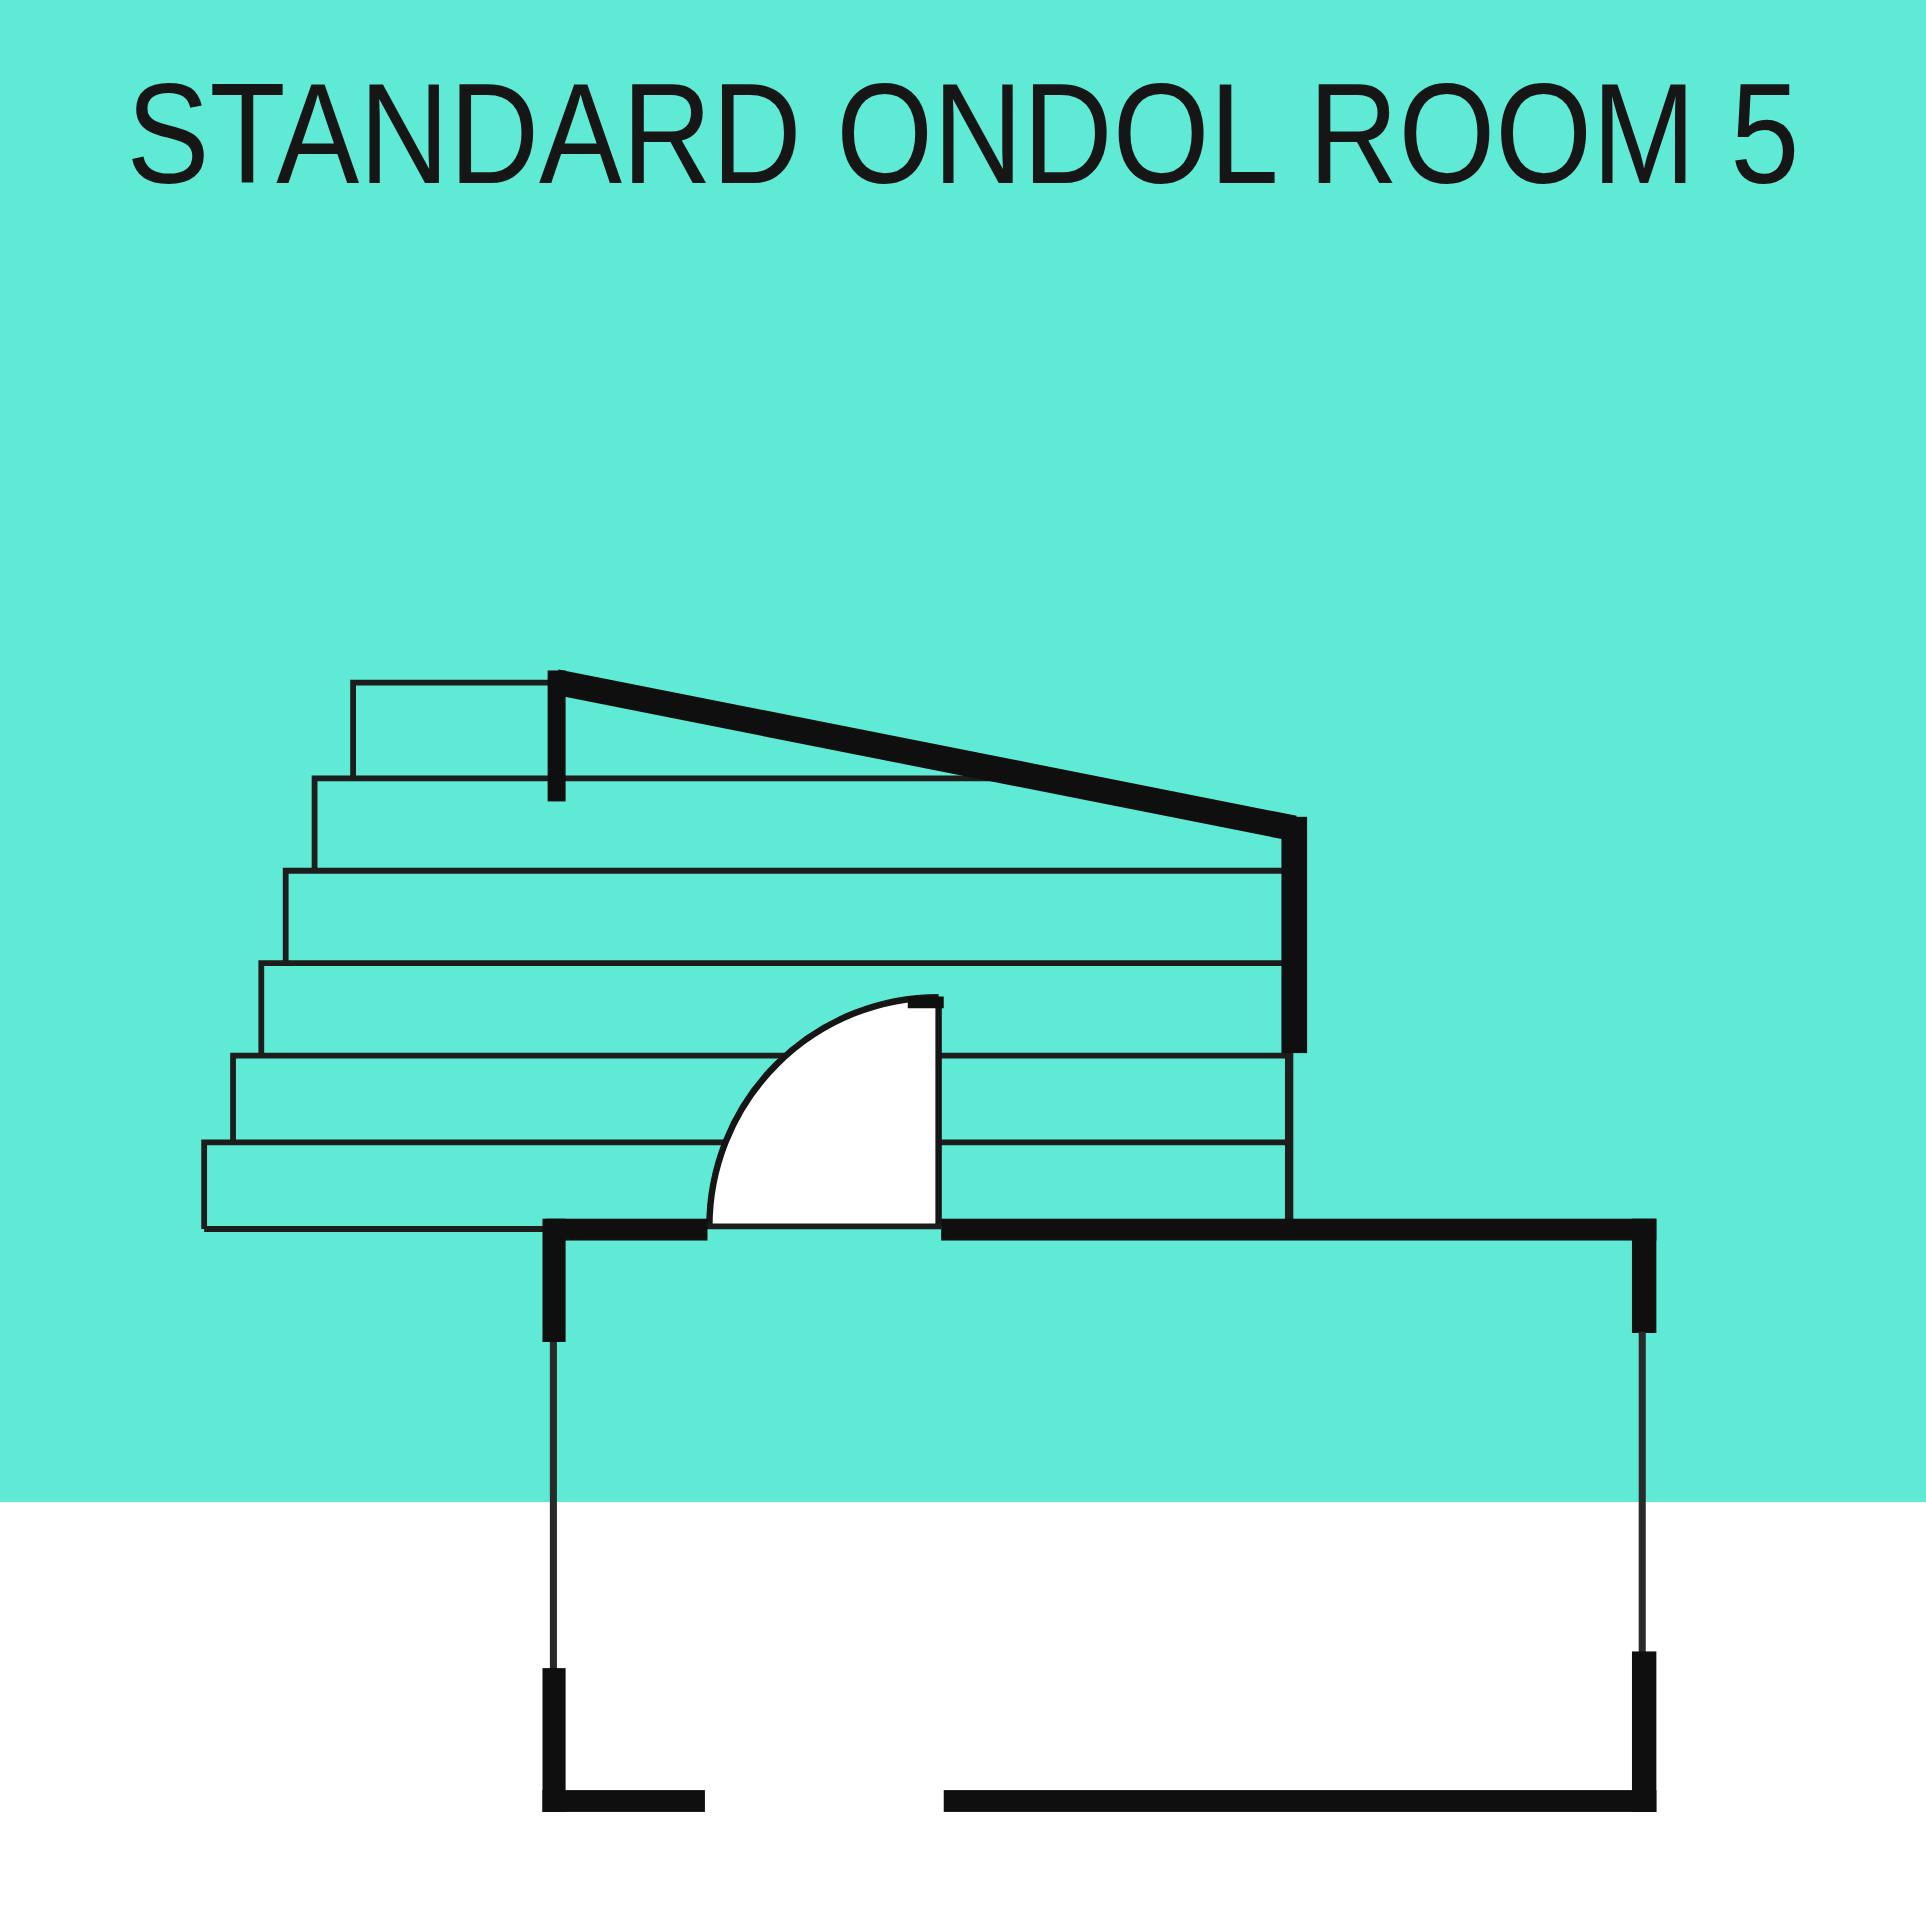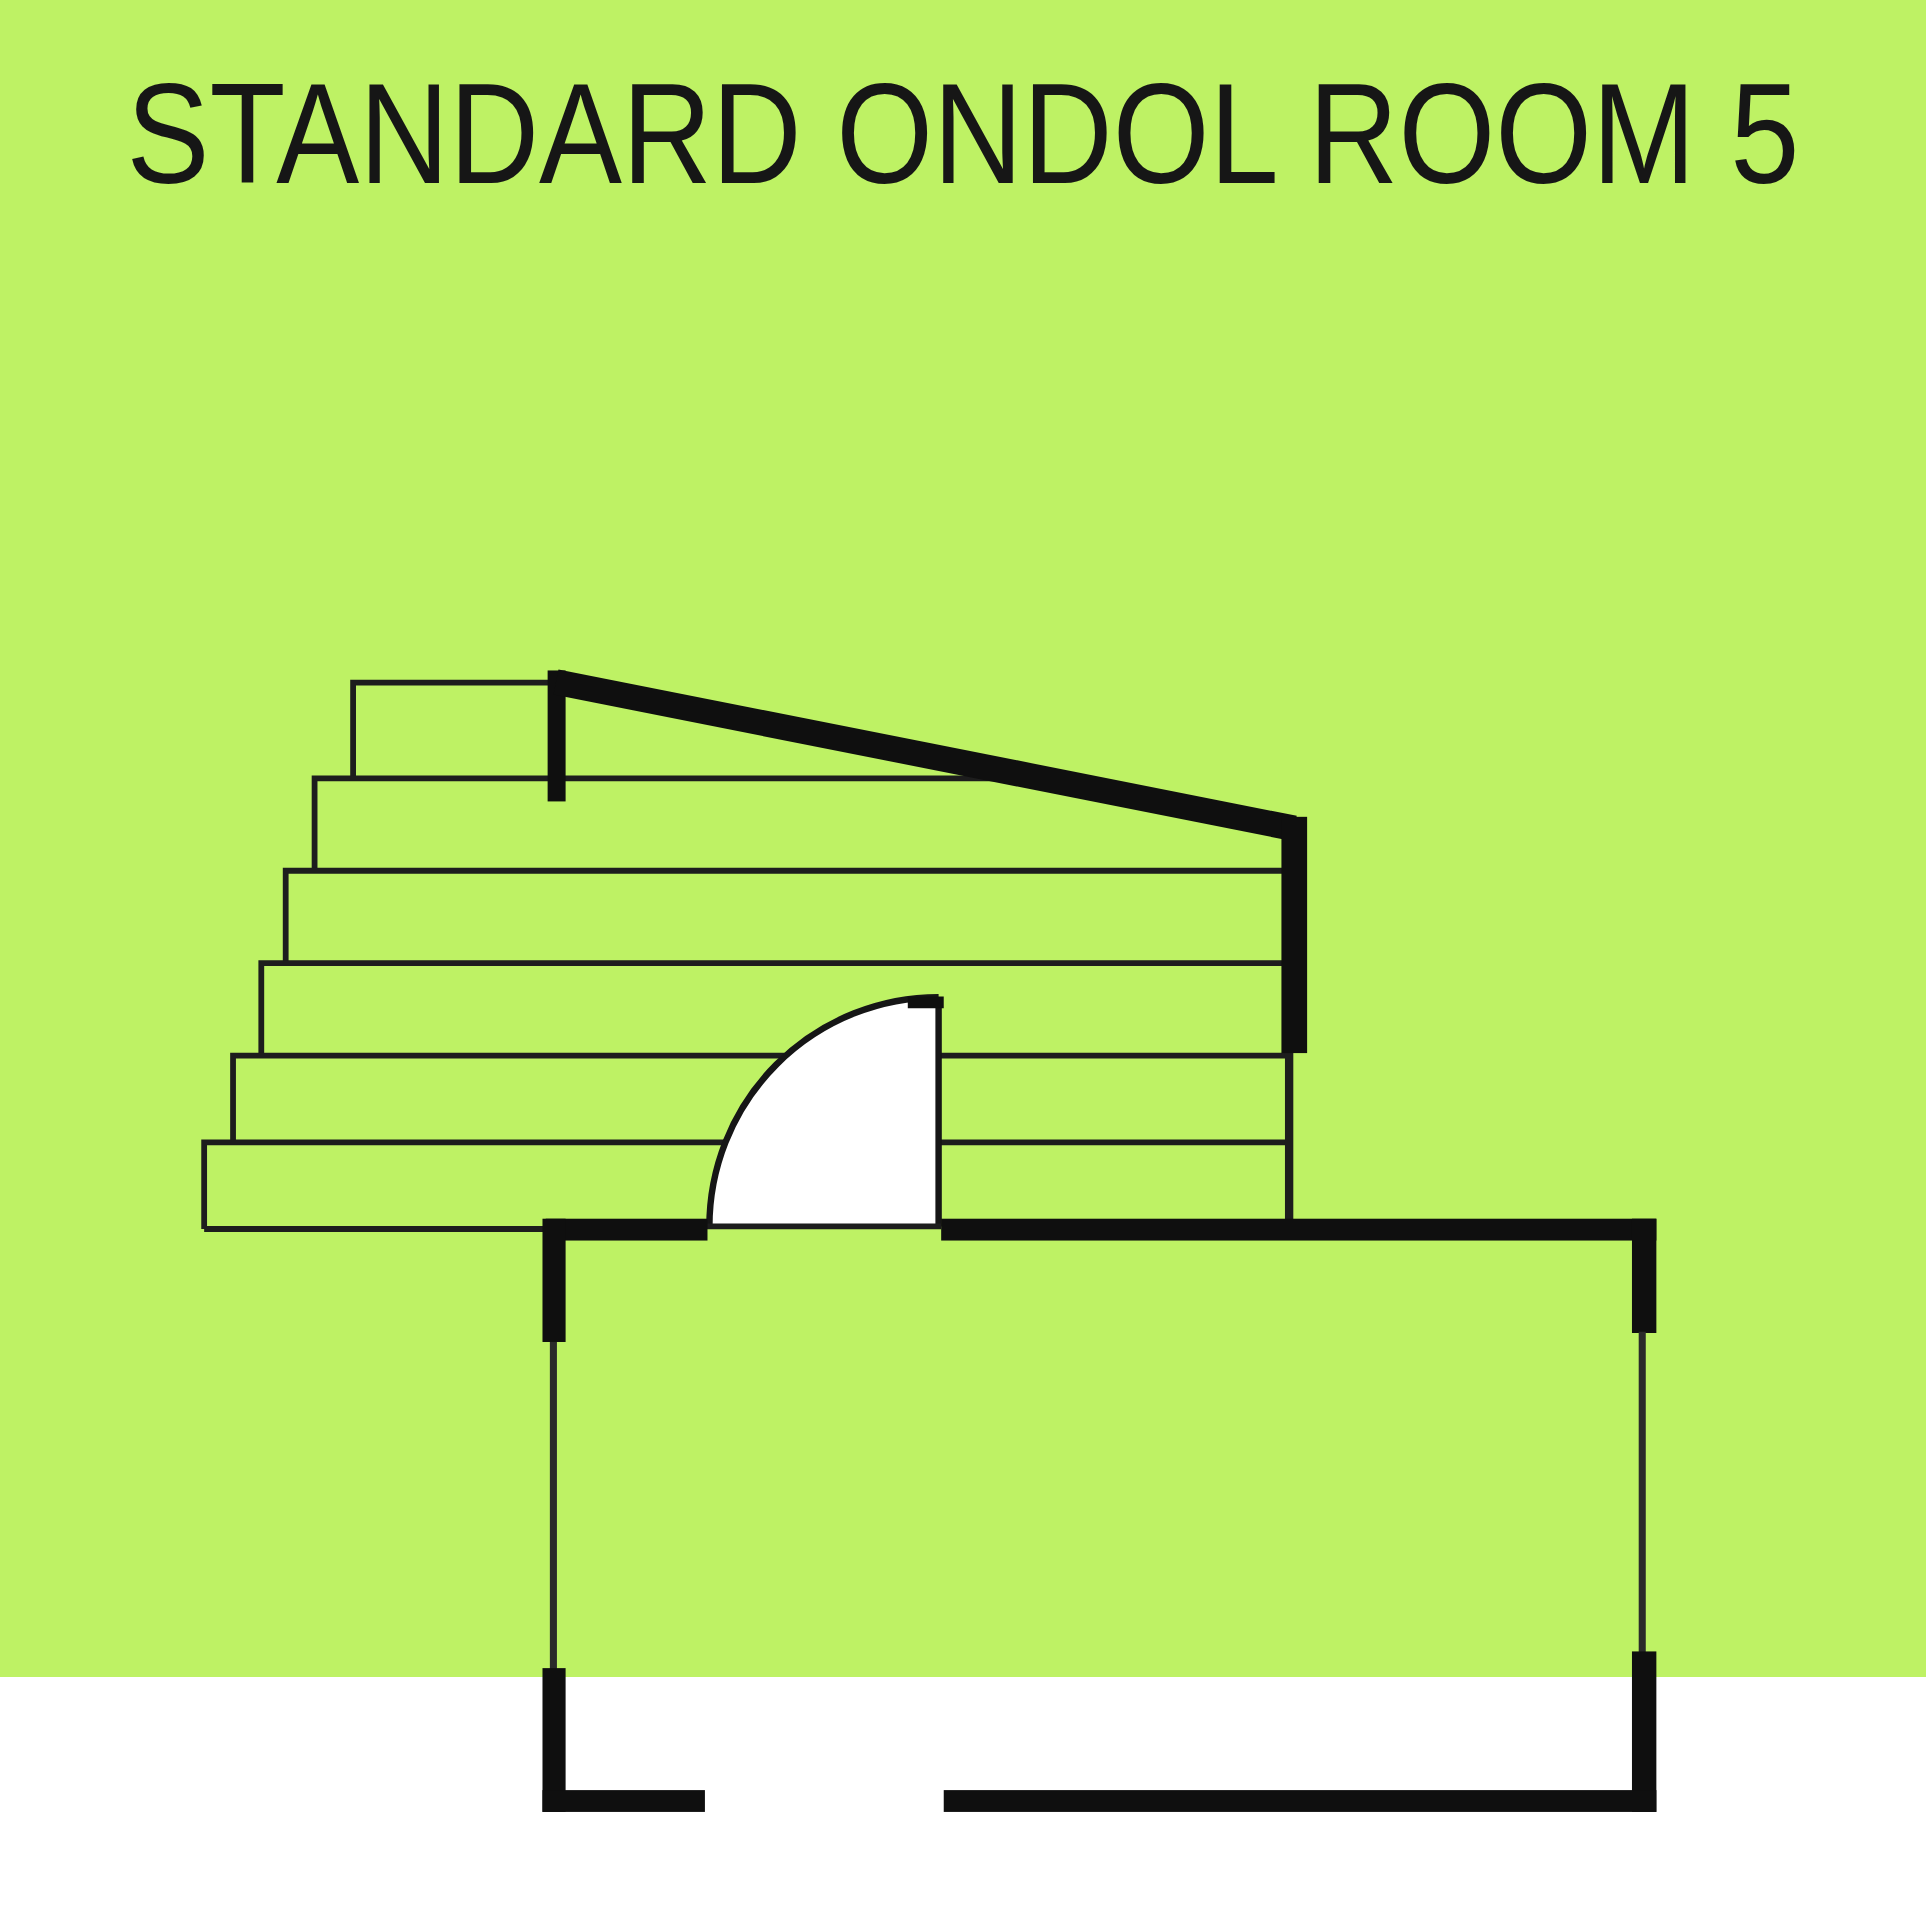--- a/index.html
+++ b/index.html
@@ -7,22 +7,22 @@
     padding: 0;
     width: 1926px;
     height: 1911px;
     background: #ffffff;
     overflow: hidden;
     font-family: "Liberation Sans", sans-serif;
   }
   .page {
     position: relative;
     width: 1926px;
-    height: 1677px;
-    background: #bef264;
+    height: 1502px;
+    background: #5eead4;
   }
   .title {
     position: absolute;
     top: 62px;
     left: 50%;
     margin: 0;
     font-size: 143px;
     font-weight: 400;
     line-height: 1;
     letter-spacing: 0;

